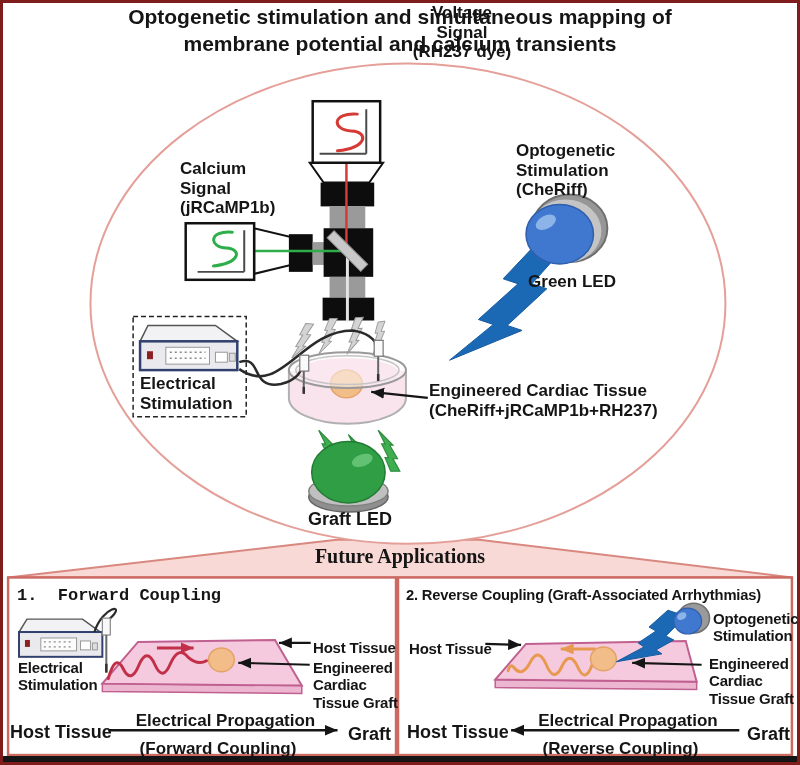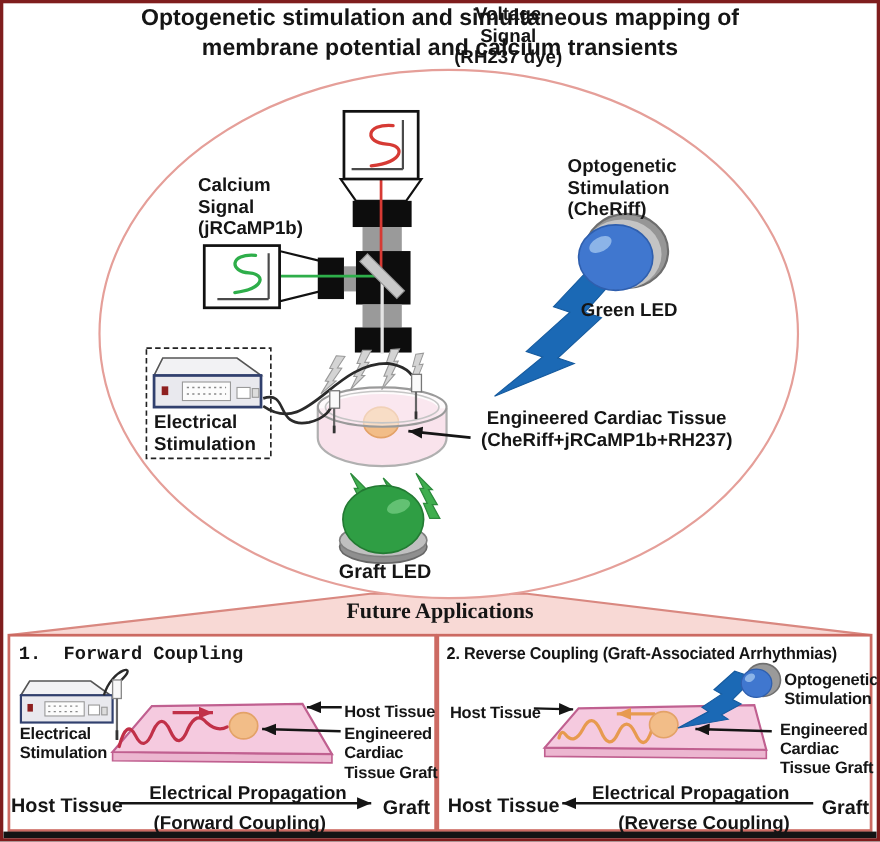--- a/index.html
+++ b/index.html
@@ -186,21 +186,21 @@
 (RH237 dye)</div>
   <div class="lbl t17" style="left:177px;top:156px;width:140px;">Calcium
 Signal
 (jRCaMP1b)</div>
   <div class="lbl t17" style="left:513px;top:138px;width:140px;">Optogenetic
 Stimulation
 (CheRiff)</div>
   <div class="lbl t17 center" style="left:509px;top:269px;width:120px;">Green LED</div>
   <div class="lbl t17" style="left:137px;top:371px;width:105px;">Electrical
 Stimulation</div>
-  <div class="lbl t17" style="left:426px;top:367px;width:245px;text-align:center;">Engineered Cardiac Tissue
+  <div class="lbl t17" style="left:426px;top:378px;width:245px;">Engineered Cardiac Tissue
 (CheRiff+jRCaMP1b+RH237)</div>
   <div class="lbl t18 center" style="left:291px;top:506px;width:112px;">Graft LED</div>
 
   <div class="lbl t20 center" style="left:247px;top:542px;width:300px;font-family:Liberation Serif, serif;">Future Applications</div>
 
   <div class="lbl t17 nowrap" style="left:14px;top:583px;font-family:Liberation Mono, monospace;">1.  Forward Coupling</div>
   <div class="lbl t15" style="left:15px;top:656px;width:100px;">Electrical
 Stimulation</div>
   <div class="lbl t15 nowrap" style="left:310px;top:636px;">Host Tissue</div>
   <div class="lbl t15" style="left:310px;top:656px;width:90px;">Engineered
@@ -213,17 +213,17 @@
 
   <div class="lbl t15 nowrap" style="left:403px;top:583px;transform:scaleX(.95);transform-origin:left top;font-size:15.5px;">2. Reverse Coupling (Graft-Associated Arrhythmias)</div>
   <div class="lbl t15 nowrap" style="left:406px;top:637px;">Host Tissue</div>
   <div class="lbl t15" style="left:710px;top:607px;width:85px;">Optogenetic
 Stimulation</div>
   <div class="lbl t15" style="left:706px;top:652px;width:90px;">Engineered
 Cardiac
 Tissue Graft</div>
   <div class="lbl t18 nowrap" style="left:404px;top:719px;">Host Tissue</div>
   <div class="lbl t17 center" style="left:520px;top:708px;width:210px;">Electrical Propagation</div>
-  <div class="lbl t17 center" style="left:520px;top:736px;width:195px;text-align:right;">(Reverse Coupling)</div>
+  <div class="lbl t17 center" style="left:520px;top:736px;width:195px;">(Reverse Coupling)</div>
   <div class="lbl t18 nowrap" style="left:744px;top:721px;">Graft</div>
 
   <div class="bottombar"></div>
 </div>
 
 </body></html>

